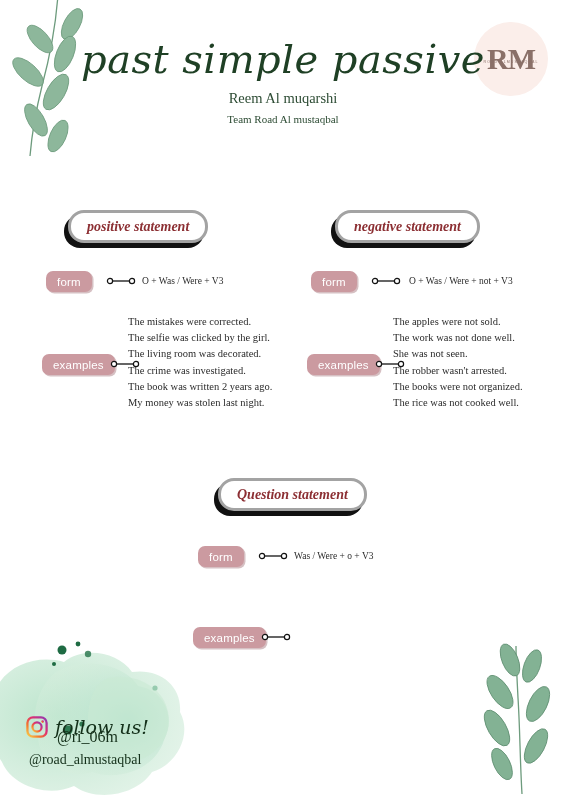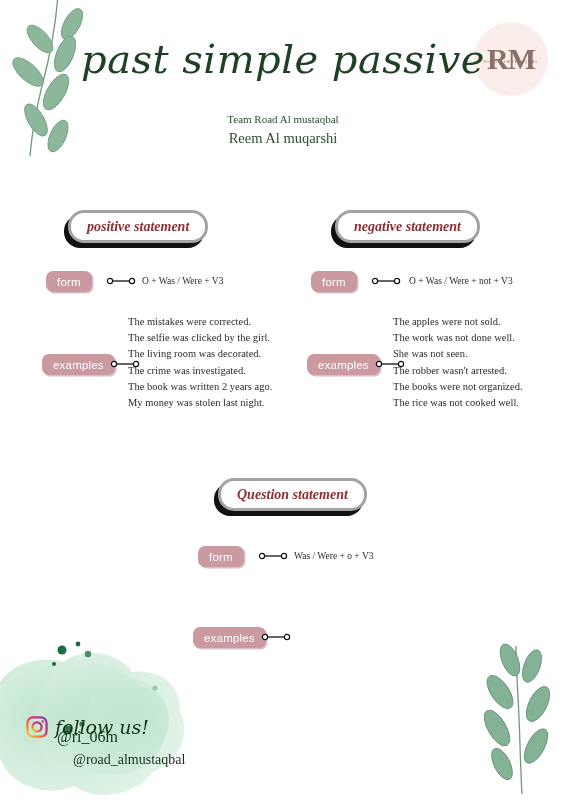--- a/index.html
+++ b/index.html
@@ -87,21 +87,20 @@
   }
   #author-name {
     position: absolute;
     left: 0;
     top: 90px;
     width: 566px;
     text-align: center;
     font-family: "Liberation Serif", serif;
     font-size: 14.5px;
     color: #2c4b33;
-    margin-top: 40px;
   }
   #team-name {
     position: absolute;
     left: 0;
     top: 113px;
     width: 566px;
     text-align: center;
     font-family: "Liberation Serif", serif;
     font-size: 11px;
     color: #2c4b33;
@@ -206,21 +205,20 @@
     font-size: 16px;
     color: #14301a;
   }
   #handle-secondary {
     position: absolute;
     left: 29px;
     top: 752px;
     font-family: "Liberation Serif", serif;
     font-size: 14px;
     color: #14301a;
-    margin-left: 44px;
   }
 </style>
 </head>
 <body>
 
 <div class="page">
 
   <div class="deco" id="watercolor-blob">
     <svg width="210" height="165" viewBox="0 0 210 165" aria-hidden="true">
       <defs>

